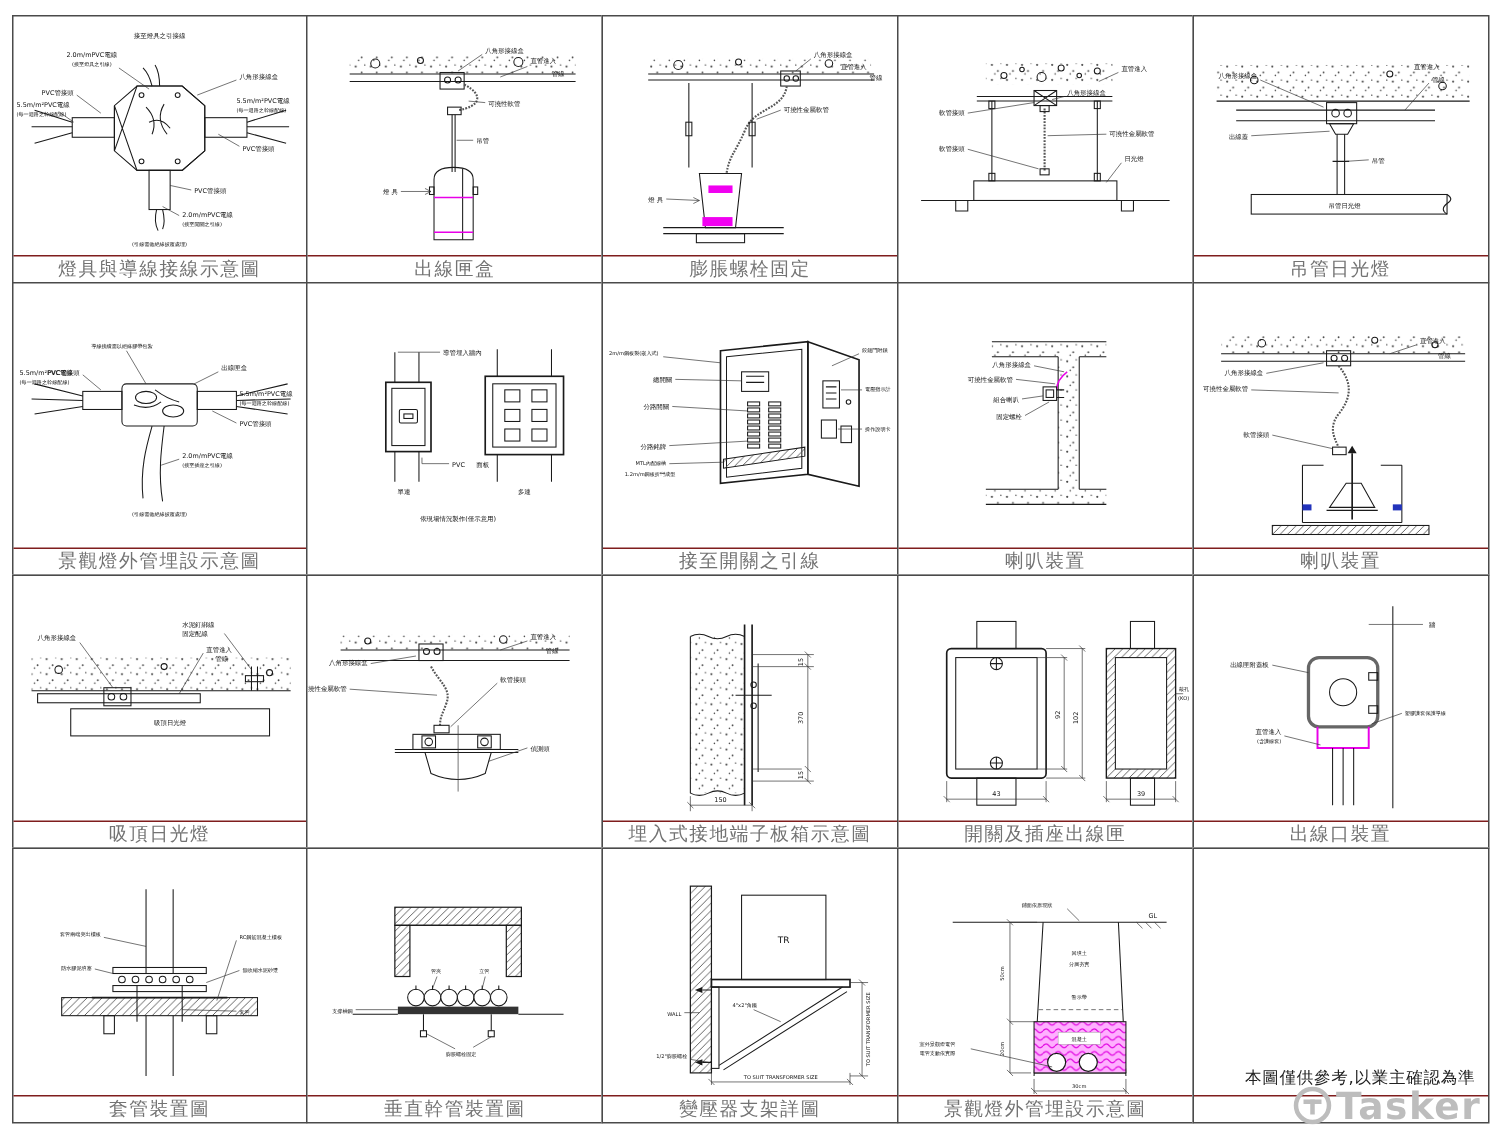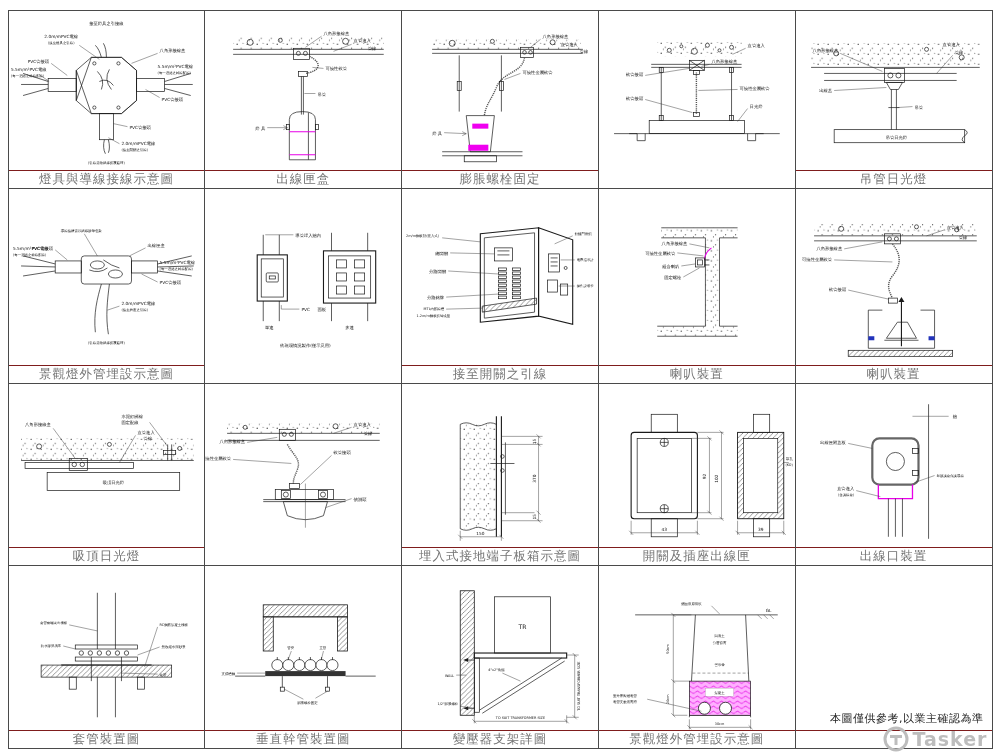--- a/index.html
+++ b/index.html
@@ -18,21 +18,21 @@
   .ln{fill:none;stroke:#1a1a1a;stroke-width:0.7;}
   .ln2{fill:none;stroke:#1a1a1a;stroke-width:1.1;}
   .ld{fill:none;stroke:#333;stroke-width:0.45;}
   .flex{fill:none;stroke:#555;stroke-width:1.4;stroke-dasharray:1.2,0.9;}
   .t{font-size:4.3px;fill:#111;}
   .ts{font-size:3.4px;fill:#111;}
   .mag{stroke:#e800e8;fill:none;}
   .disclaimer{position:absolute;right:8px;bottom:22px;font-size:11px;color:#222;
         letter-spacing:0.5px;white-space:nowrap;}
   .wm{position:absolute;right:4px;bottom:-4px;display:flex;align-items:center;gap:3px;
-      color:#bdbdbd;font-weight:bold;font-size:19px;z-index:5;letter-spacing:1px;}
+      color:#bdbdbd;font-weight:bold;font-size:25px;z-index:5;letter-spacing:1px;}
 </style>
 </head>
 <body>
 
 <div class="sheet">
 
 <svg width="0" height="0" style="position:absolute">
   <defs>
     <pattern id="dots" width="10" height="10" patternUnits="userSpaceOnUse">
       <circle cx="2" cy="3" r="0.7" fill="#444"></circle>

